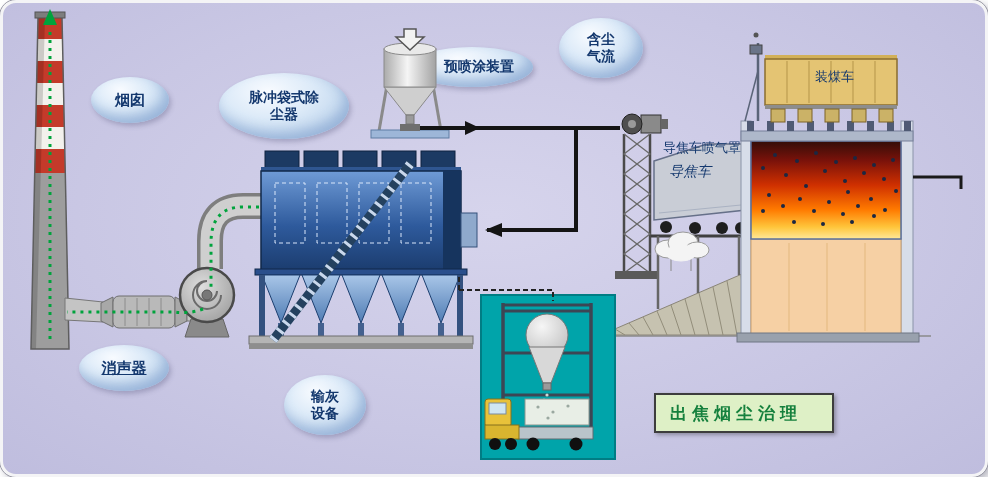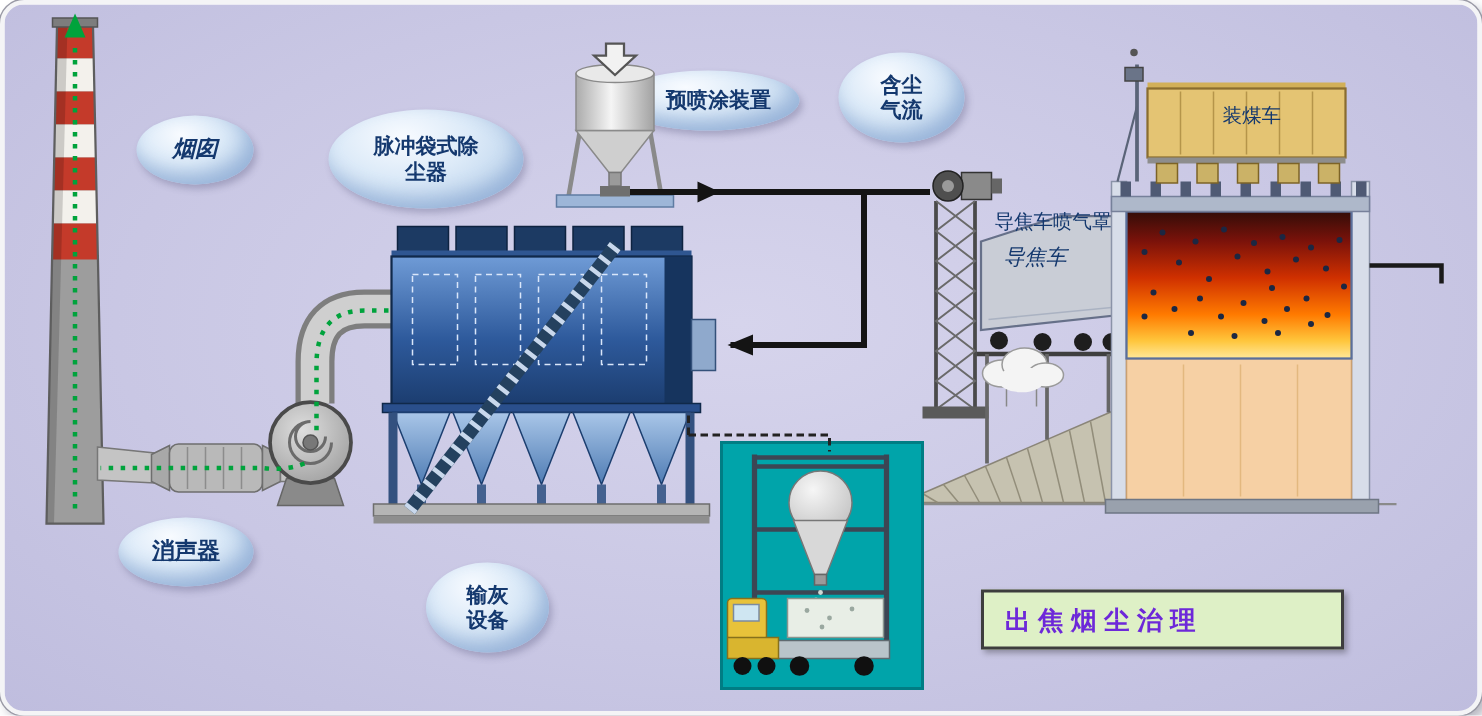--- a/index.html
+++ b/index.html
@@ -17,43 +17,43 @@
   .bubble{
     position:absolute;border-radius:50%;
     background:radial-gradient(ellipse at 38% 28%, #f8fbff 0%, #dcEAF8 40%, #bcd3ec 78%, #a9c4e2 100%);
     box-shadow:2px 3px 5px rgba(70,70,110,.30), inset -5px -7px 12px rgba(110,145,195,.45);
     display:flex;flex-direction:column;align-items:center;justify-content:center;
     color:#14386e;font-weight:bold;font-size:15px;line-height:1.25;text-align:center;
   }
   .bubble.two{font-size:14px;}
   .plain-label{position:absolute;color:#14386e;font-weight:normal;white-space:nowrap;}
   .title-box{
-    position:absolute;left:651px;top:390px;width:242px;height:40px;box-sizing:border-box;
+    position:absolute;left:651px;top:390px;width:180px;height:40px;box-sizing:border-box;
     background:#def0c6;border:2px solid #3d3d3d;box-shadow:2px 2px 4px rgba(0,0,0,.3);
     display:flex;align-items:center;padding-left:14px;
-    font-size:17px;font-weight:bold;color:#6d28d9;letter-spacing:5px;
+    font-size:17px;font-weight:bold;color:#15803d;letter-spacing:5px;
   }
 </style>
 </head>
 <body>
 
 <div class="frame">
 
   <div class="layer bubbles">
-    <div class="bubble" style="left:88px;top:74px;width:78px;height:46px;font-style:italic;">
+    <div class="bubble" style="left:88px;top:74px;width:78px;height:46px;">
         <span>烟囱</span>
       </div>
     <div class="bubble" style="left:408px;top:44px;width:122px;height:40px;padding-left:14px;box-sizing:border-box;font-size:14px;">
         <span>预喷涂装置</span>
       </div>
     <div class="bubble two" style="left:216px;top:70px;width:130px;height:66px;">
       <span>脉冲袋式除</span>
       <span>尘器</span>
     </div>
-    <div class="bubble two" style="left:556px;top:32px;width:84px;height:60px;">
+    <div class="bubble two" style="left:556px;top:15px;width:84px;height:60px;">
       <span>含尘</span>
       <span>气流</span>
     </div>
     <div class="bubble" style="left:76px;top:342px;width:90px;height:46px;text-decoration:underline;">
         <span>消声器</span>
       </div>
     <div class="bubble two" style="left:281px;top:372px;width:82px;height:60px;">
       <span>输灰</span>
       <span>设备</span>
     </div>

